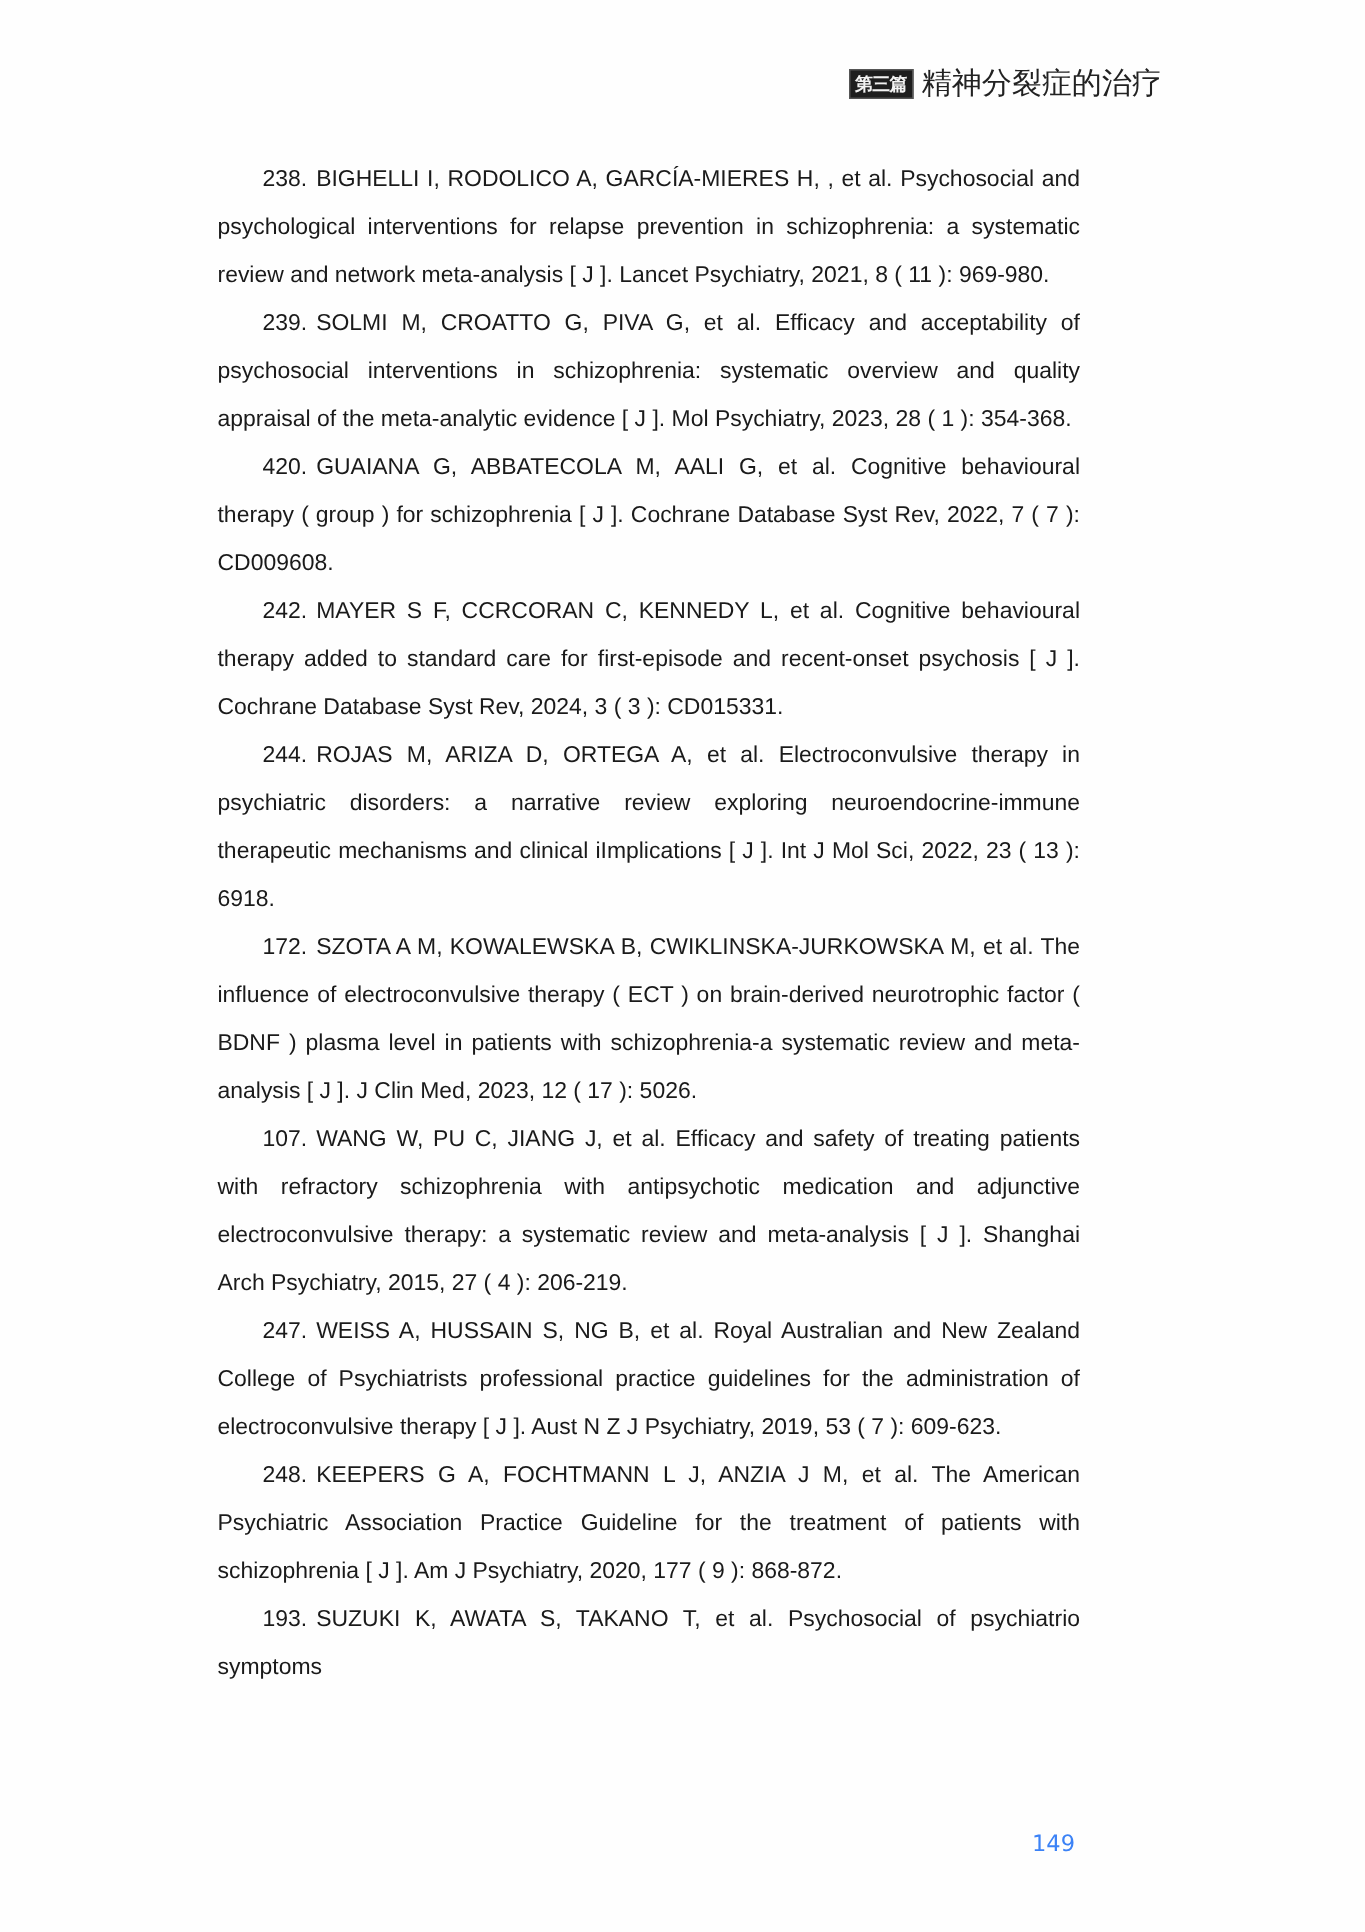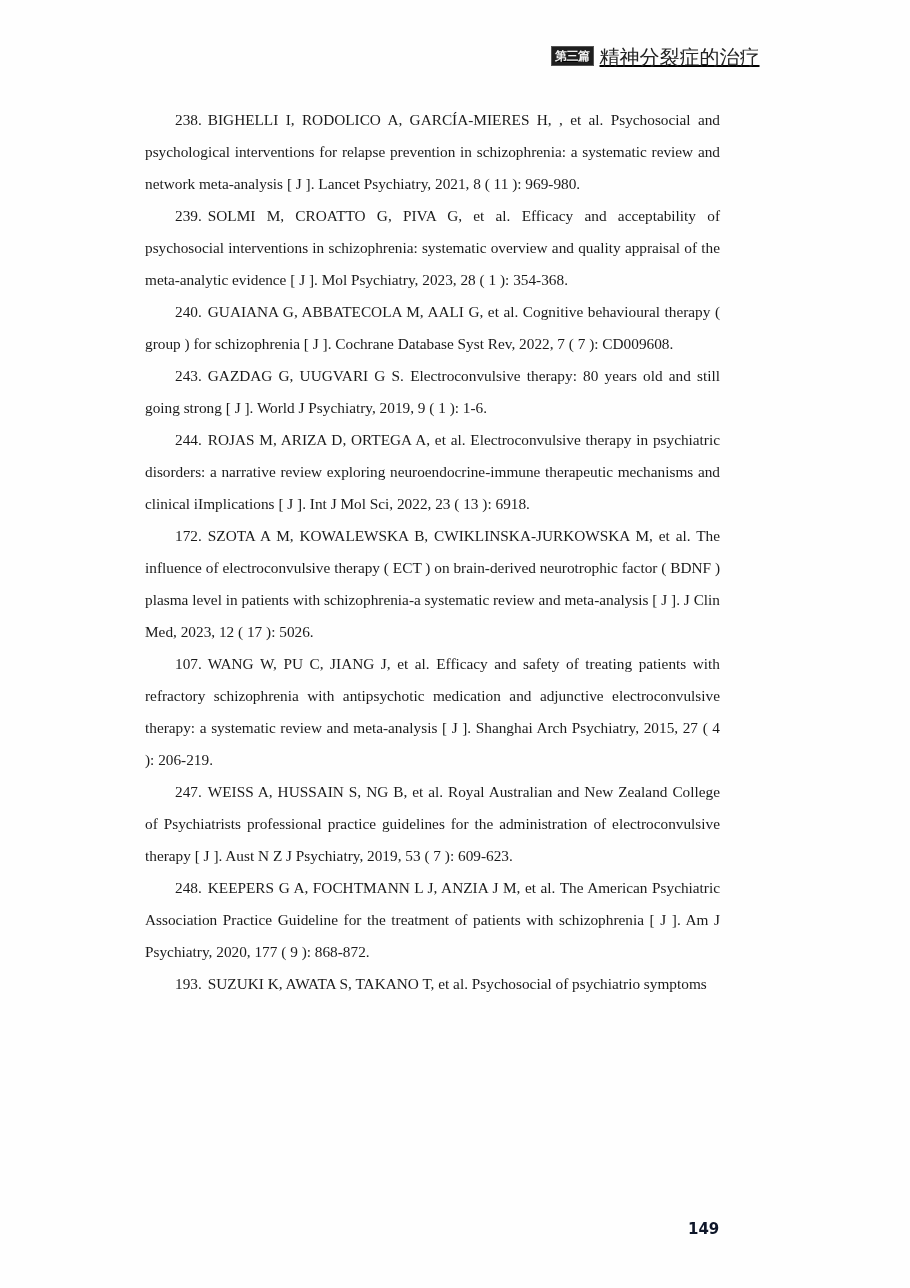--- a/index.html
+++ b/index.html
@@ -1,60 +1,60 @@
 <!DOCTYPE html>
 <html><head>
 <meta charset="utf-8">
 <style>
   html, body { margin: 0; padding: 0; background: #ffffff; }
   body { width: 910px; height: 1288px; position: relative; overflow: hidden; }
   .page { position: absolute; left: 0; top: 0; width: 910px; height: 1288px; background: #fefefe; }
   .running-header {
-    position: absolute; top: 46px; left: 551px; height: 20px;
-    display: flex; align-items: flex-end; gap: 6px; text-decoration: underline;
+    position: absolute; top: 46px; left: 566px; height: 20px;
+    display: flex; align-items: flex-start; gap: 6px;
   }
   .chapter-badge {
     background: #1e1e1e; color: #f2f2f2;
     font-family: "DejaVu Sans", sans-serif; font-size: 12px; font-weight: bold;
     padding: 1px 3px; line-height: 16px; letter-spacing: -0.5px;
     border: 1px solid #555;
   }
   .chapter-title {
     font-family: "DejaVu Sans", sans-serif; font-size: 20px; color: #222;
     line-height: 18px;
   }
   .refs {
     position: absolute; left: 145px; top: 104px; width: 575px;
-    font-family: Liberation Serif, serif; font-size: 15.3px; color: #1a1a1a;
+    font-family: Liberation Sans, sans-serif; font-size: 15.3px; color: #1a1a1a;
     line-height: 32px;
   }
   .ref {
     margin: 0; padding: 0; text-indent: 30px; text-align: justify;
   }
   .ref .num { margin-right: 6px; }
   .page-number {
     position: absolute; top: 1220px; left: 688px;
-    font-family: "DejaVu Sans", sans-serif; font-size: 15px; color: #0f172a; font-weight: bold;
+    font-family: "DejaVu Sans", sans-serif; font-size: 15px; color: #3b82f6;
   }
 </style>
 </head>
 <body>
 
 <div class="page">
 
   <div class="running-header">
     <span class="chapter-badge">第三篇</span>
     <span class="chapter-title">精神分裂症的治疗</span>
   </div>
 
   <div class="refs">
     <p class="ref"><span class="num">238.</span><span>BIGHELLI I, RODOLICO A, GARCÍA-MIERES H, , et al. Psychosocial and psychological interventions for relapse prevention in schizophrenia: a systematic review and network meta-analysis [ J ]. Lancet Psychiatry, 2021, 8 ( 11 ): 969-980.</span></p>
     <p class="ref"><span class="num">239.</span><span>SOLMI M, CROATTO G, PIVA G, et al. Efficacy and acceptability of psychosocial interventions in schizophrenia: systematic overview and quality appraisal of the meta-analytic evidence [ J ]. Mol Psychiatry, 2023, 28 ( 1 ): 354-368.</span></p>
-    <p class="ref"><span class="num">240.</span><span>GUAIANA G, ABBATECOLA M, AALI G, et al. Cognitive behavioural therapy ( group ) for schizophrenia [ J ]. Cochrane Database Syst Rev, 2022, 7 ( 7 ): CD009608.</span></p>
-    <p class="ref"><span class="num">243.</span><span>GAZDAG G, UUGVARI G S. Electroconvulsive therapy: 80 years old and still going strong [ J ]. World J Psychiatry, 2019, 9 ( 1 ): 1-6.</span></p>
+    <p class="ref"><span class="num">420.</span><span>GUAIANA G, ABBATECOLA M, AALI G, et al. Cognitive behavioural therapy ( group ) for schizophrenia [ J ]. Cochrane Database Syst Rev, 2022, 7 ( 7 ): CD009608.</span></p>
+    <p class="ref"><span class="num">242.</span><span>MAYER S F, CCRCORAN C, KENNEDY L, et al. Cognitive behavioural therapy added to standard care for first-episode and recent-onset psychosis [ J ]. Cochrane Database Syst Rev, 2024, 3 ( 3 ): CD015331.</span></p>
     <p class="ref"><span class="num">244.</span><span>ROJAS M, ARIZA D, ORTEGA A, et al. Electroconvulsive therapy in psychiatric disorders: a narrative review exploring neuroendocrine-immune therapeutic mechanisms and clinical iImplications [ J ]. Int J Mol Sci, 2022, 23 ( 13 ): 6918.</span></p>
     <p class="ref"><span class="num">172.</span><span>SZOTA A M, KOWALEWSKA B, CWIKLINSKA-JURKOWSKA M, et al. The influence of electroconvulsive therapy ( ECT ) on brain-derived neurotrophic factor ( BDNF ) plasma level in patients with schizophrenia-a systematic review and meta-analysis [ J ]. J Clin Med, 2023, 12 ( 17 ): 5026.</span></p>
     <p class="ref"><span class="num">107.</span><span>WANG W, PU C, JIANG J, et al. Efficacy and safety of treating patients with refractory schizophrenia with antipsychotic medication and adjunctive electroconvulsive therapy: a systematic review and meta-analysis [ J ]. Shanghai Arch Psychiatry, 2015, 27 ( 4 ): 206-219.</span></p>
     <p class="ref"><span class="num">247.</span><span>WEISS A, HUSSAIN S, NG B, et al. Royal Australian and New Zealand College of Psychiatrists professional practice guidelines for the administration of electroconvulsive therapy [ J ]. Aust N Z J Psychiatry, 2019, 53 ( 7 ): 609-623.</span></p>
     <p class="ref"><span class="num">248.</span><span>KEEPERS G A, FOCHTMANN L J, ANZIA J M, et al. The American Psychiatric Association Practice Guideline for the treatment of patients with schizophrenia [ J ]. Am J Psychiatry, 2020, 177 ( 9 ): 868-872.</span></p>
     <p class="ref"><span class="num">193.</span><span>SUZUKI K, AWATA S, TAKANO T, et al. Psychosocial of psychiatrio symptoms</span></p>
   </div>
 
   <div class="page-number">149</div>
 

